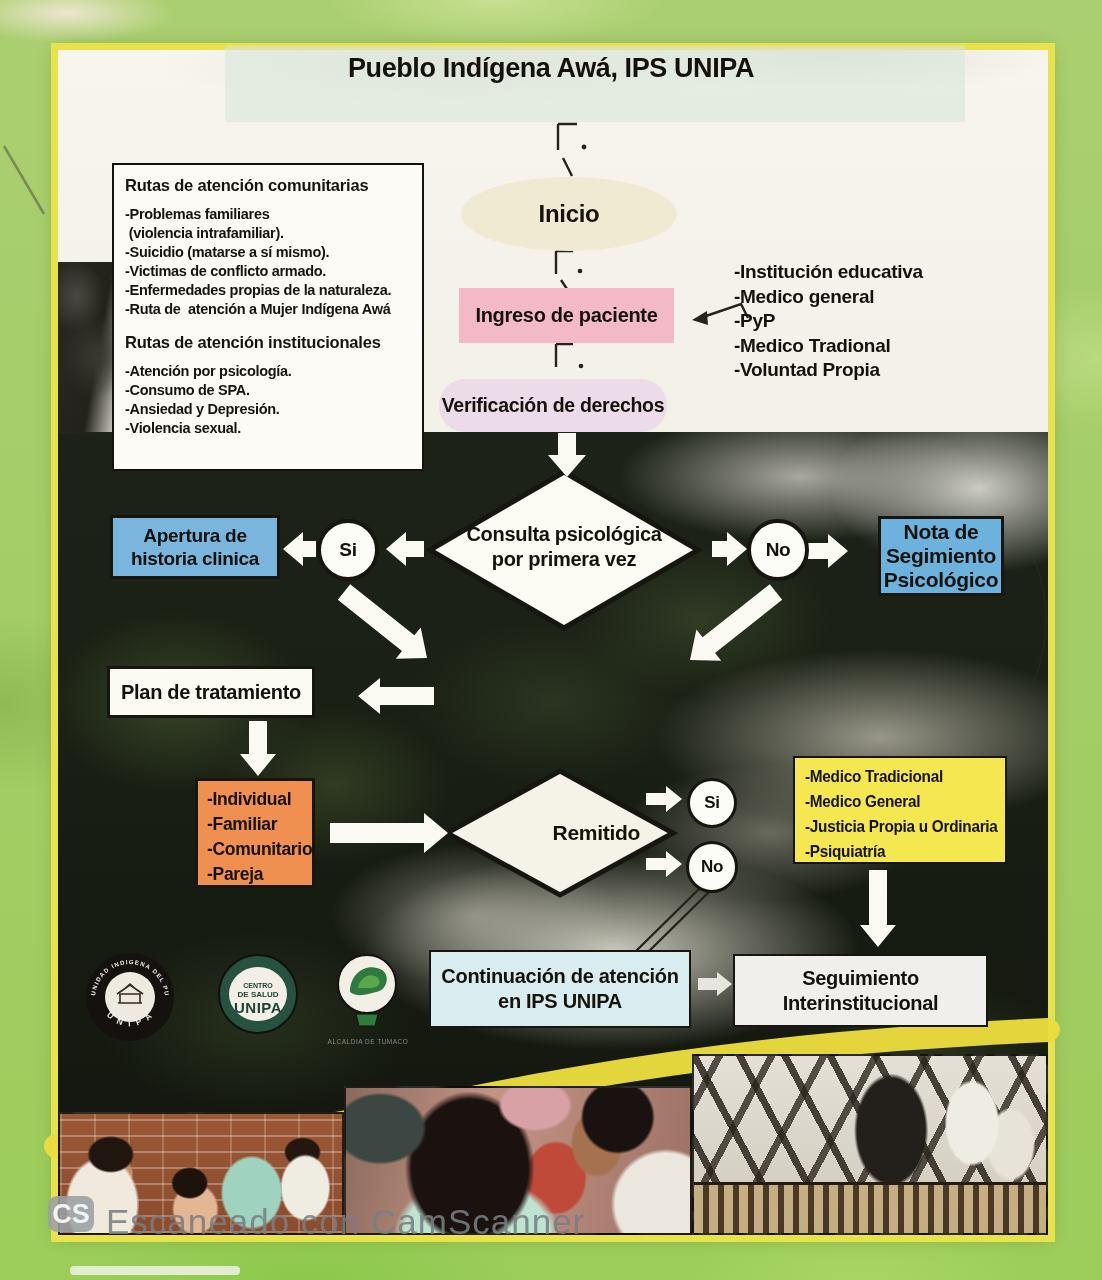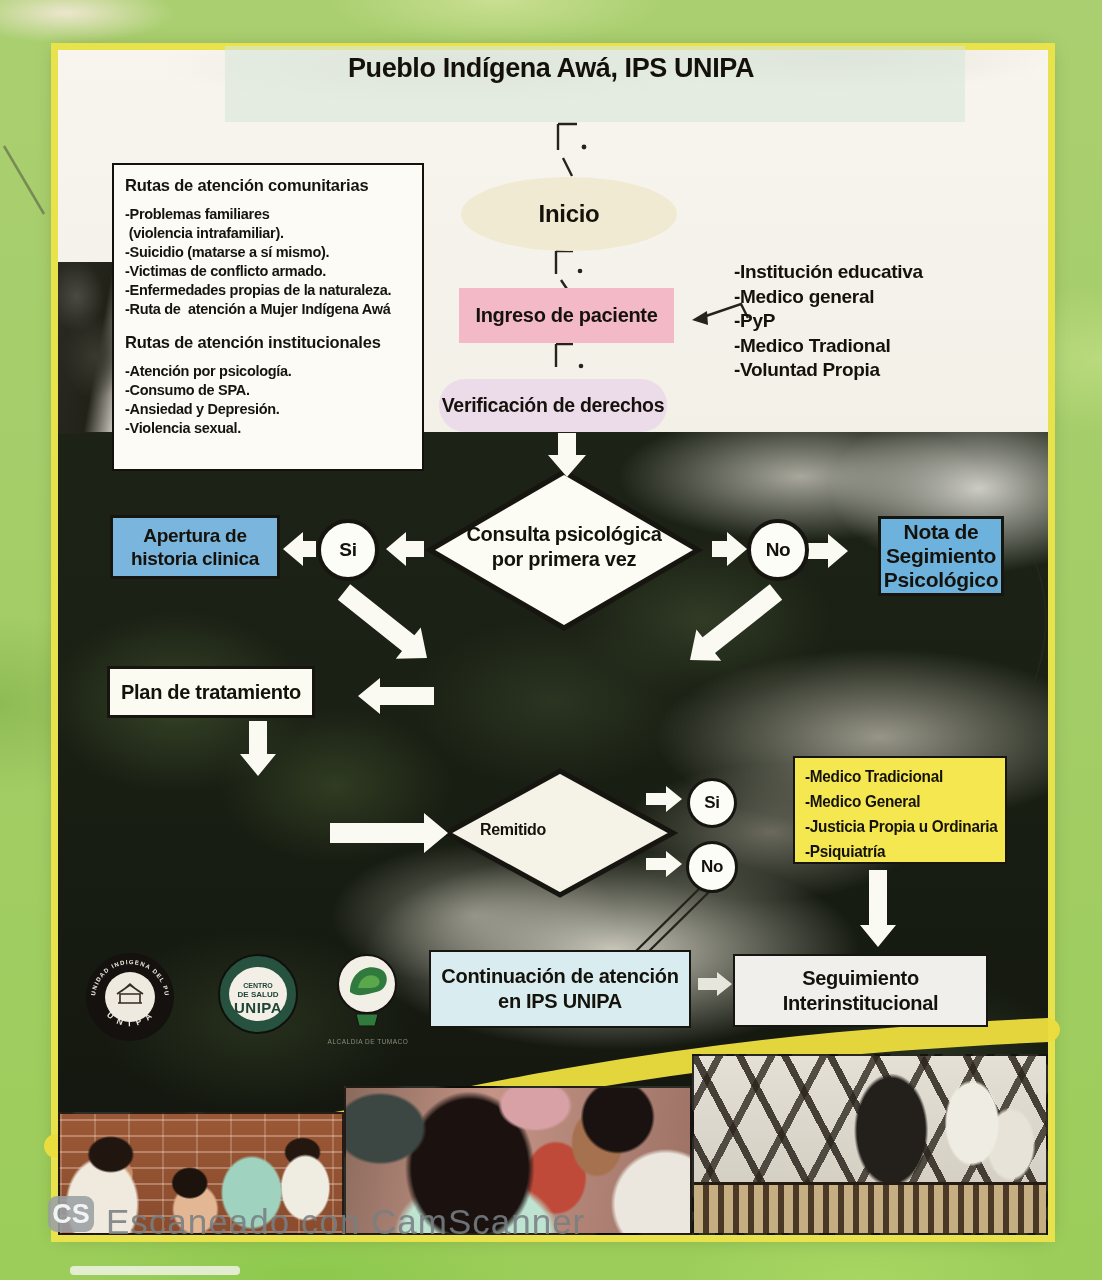--- a/index.html
+++ b/index.html
@@ -52,21 +52,21 @@
   .panel .inst{margin-top:14px;}
   .panel .li{white-space:pre;font-size:14.5px;font-weight:700;line-height:19px;letter-spacing:-0.3px;}
   .li{white-space:pre;}
   .n-inicio{left:461px;top:177px;width:216px;height:74px;border-radius:50%;
     background:var(--start-fill,#f1ead3);font-size:24px;}
   .n-ingreso{left:459px;top:288px;width:215px;height:55px;background:var(--patient-entry-fill,#f3b9c6);font-size:20px;}
   .entry-src{left:734px;top:260px;width:220px;font-size:19px;}
   .entry-src .li{line-height:24.5px;font-weight:700;}
   .n-verif{left:439px;top:379px;width:228px;height:53px;background:var(--rights-check-fill,#ecdcea);font-size:19.5px;border-radius:26px;}
   .lbl-d1{left:454px;top:522px;width:220px;text-align:center;font-size:20px;line-height:25px;}
-  .lbl-d2{left:480px;top:821px;width:160px;text-align:left;font-size:16px;}
+  .lbl-d2{left:480px;top:821px;width:160px;text-align:right;font-size:21px;}
   .circle{display:flex;align-items:center;justify-content:center;border-radius:50%;
     background:#fdfdf8;border:4px solid #17150f;box-sizing:border-box;font-size:19px;}
   .c-si1{left:317px;top:519px;width:62px;height:62px;}
   .c-no1{left:747px;top:519px;width:62px;height:62px;}
   .c-si2{left:687px;top:778px;width:50px;height:50px;border-width:3px;font-size:17px;}
   .c-no2{left:686px;top:841px;width:52px;height:52px;border-width:3px;font-size:17px;}
   .n-apertura{left:110px;top:515px;width:170px;height:64px;background:var(--record-fill,#79b5dc);
     border:3px solid #17150f;font-size:19px;line-height:23px;}
   .n-nota{left:878px;top:516px;width:126px;height:80px;background:var(--note-fill,#6cb2dd);
     border:3px solid #17150f;font-size:21px;line-height:24px;}
@@ -213,20 +213,26 @@
     </div>
   <div class="node n-verif">Verificación de derechos</div>
 
   <div class="lbl lbl-d1">Consulta psicológica por primera vez</div>
   <div class="circle c-si1">Si</div>
   <div class="circle c-no1">No</div>
 
   <div class="node n-apertura">Apertura de historia clinica</div>
   <div class="node n-nota">Nota de Segimiento Psicológico</div>
   <div class="node n-plan">Plan de tratamiento</div>
+  <div class="list-box b-modal">
+      <div class="li">-Individual</div>
+      <div class="li">-Familiar</div>
+      <div class="li">-Comunitario</div>
+      <div class="li">-Pareja</div>
+    </div>
 
   <div class="lbl lbl-d2">Remitido</div>
   <div class="circle c-si2">Si</div>
   <div class="circle c-no2">No</div>
   <div class="list-box b-ref">
       <div class="li">-Medico Tradicional</div>
       <div class="li">-Medico General</div>
       <div class="li">-Justicia Propia u Ordinaria</div>
       <div class="li">-Psiquiatría</div>
     </div>

